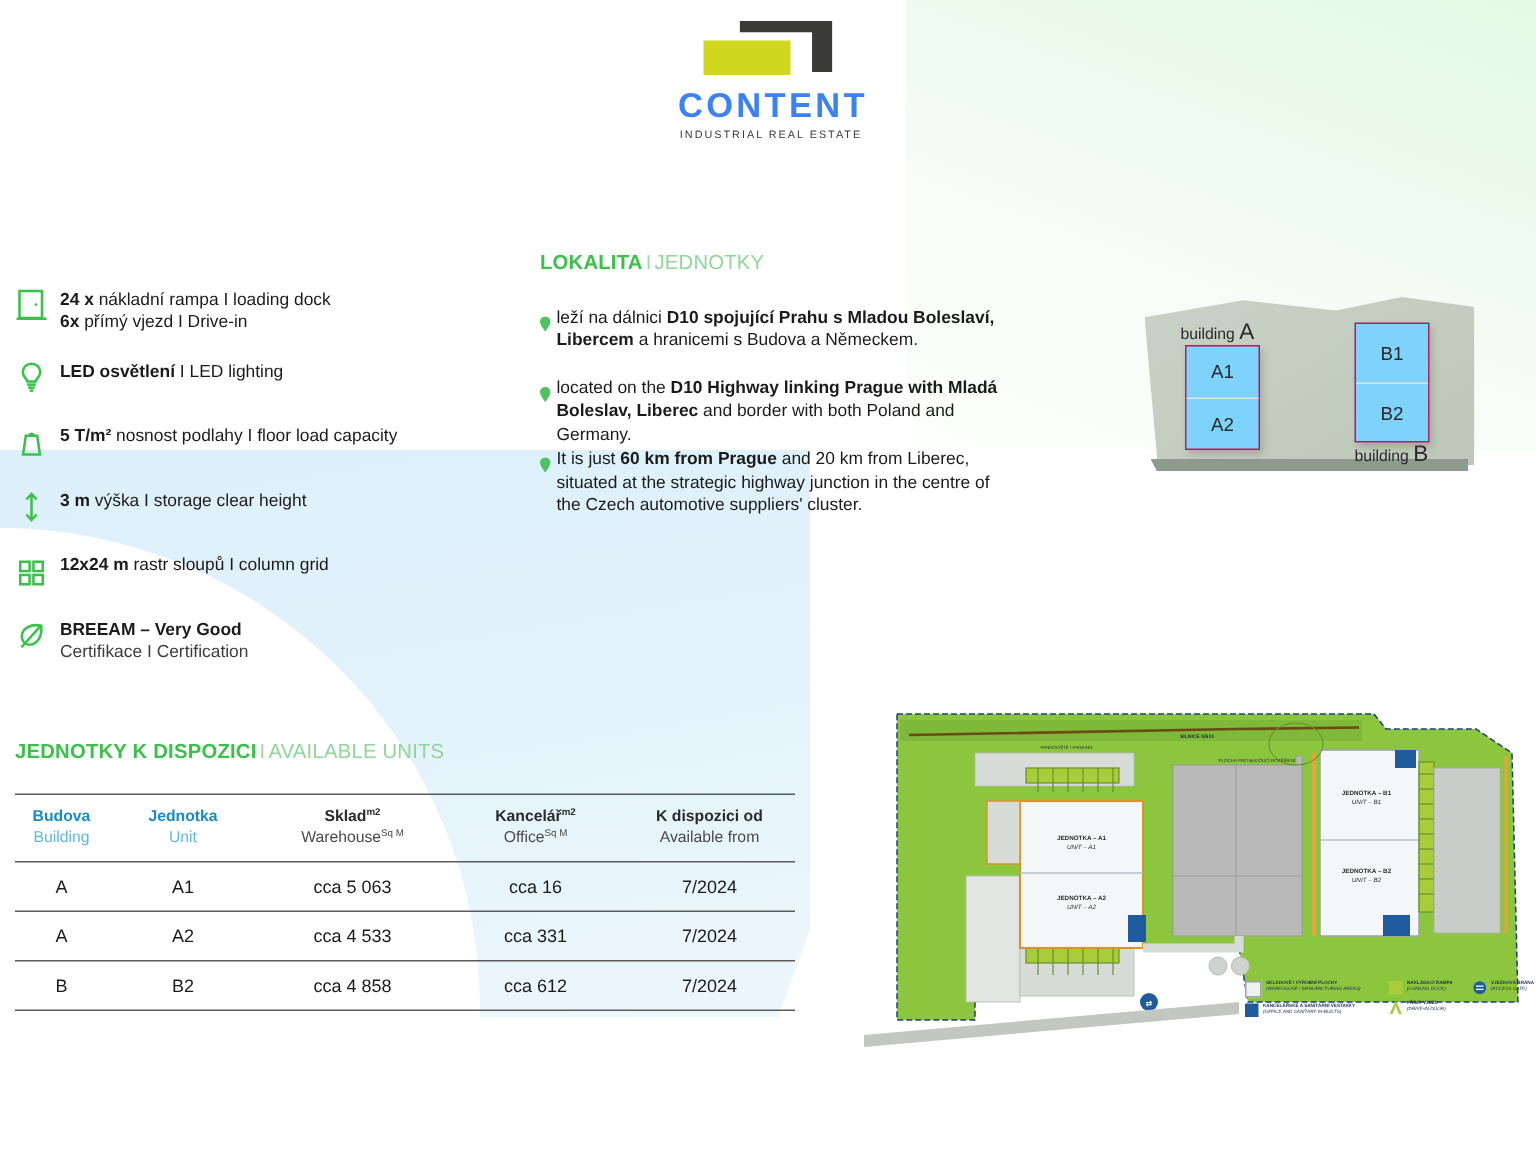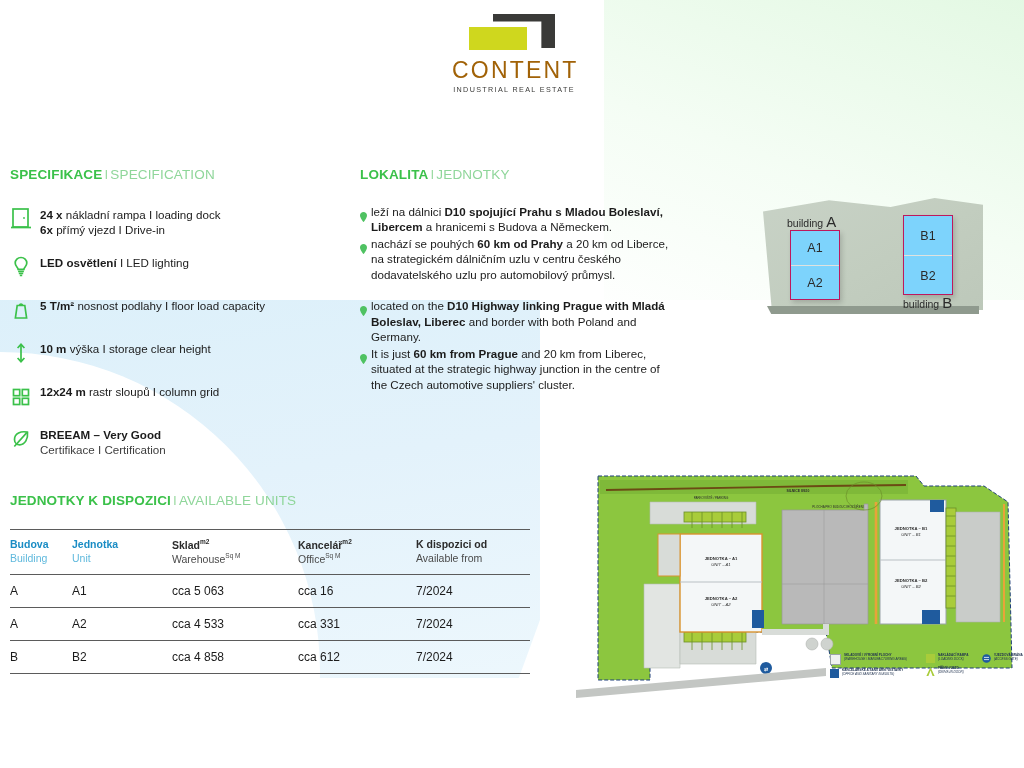--- a/index.html
+++ b/index.html
@@ -64,21 +64,21 @@
     background: #3a3a38;
     clip-path: polygon(0 0, 100% 0, 100% 100%, 78% 100%, 78% 22%, 0 22%);
   }
   #logo-yellow-shape {
     position: absolute; left: 0; top: 13px;
     width: 58px; height: 23px;
     background: #cfd71e;
   }
   #logo-wordmark {
     font-size: 23px; letter-spacing: 2.2px;
-    color: #a16207; font-weight: 400; line-height: 1.05;
+    color: #3b82f6; font-weight: 700; line-height: 1.05;
   }
   #logo-tagline {
     font-size: 7.2px; letter-spacing: 1.35px;
     color: #3a3a38; margin-top: 3px;
   }
 
   
   .section-heading {
     font-size: 13.5px; letter-spacing: 0.15px;
     margin: 0; white-space: nowrap;
@@ -140,21 +140,21 @@
   #bd-block-a { left: 35px; top: 40px; width: 48px; height: 68px; }
   #bd-block-b { left: 148px; top: 25px; width: 48px; height: 78px; }
   .bd-label { position: absolute; font-size: 10.5px; color: #2a2a2a; white-space: nowrap; }
   .bd-label .big { font-size: 15px; }
   #bd-label-a { left: 32px; top: 23px; }
   #bd-label-b { left: 148px; top: 104px; }
 
   
   #available-units { position: absolute; left: 10px; top: 493px; width: 520px; z-index: 4; }
   #units-table { width: 520px; border-collapse: collapse; margin-top: 21px; }
-  #units-table th, #units-table td { text-align: left; padding: 0; }
+  #units-table th, #units-table td { text-align: center; padding: 0; }
   #units-table thead th {
     border-top: 1.5px solid #5b5b5b;
     border-bottom: 1.5px solid #5b5b5b;
     padding: 8px 0 7px 0;
     vertical-align: top;
   }
   .th-cz { font-size: 10.5px; font-weight: bold; color: #1a8cc4; line-height: 1.32; }
   .th-en { font-size: 10.5px; font-weight: normal; color: #5fb9dd; line-height: 1.32; }
   .th-dark-cz { color: #2b2b2b; }
   .th-dark-en { color: #4a4a4a; }
@@ -206,23 +206,20 @@
 <div id="logo-block">
   <div id="logo-mark">
     <div id="logo-dark-shape"></div>
     <div id="logo-yellow-shape"></div>
   </div>
   <div id="logo-wordmark">CONTENT</div>
   <div id="logo-tagline">INDUSTRIAL REAL ESTATE</div>
 </div>
 
 <section id="specification">
-  <h2 class="section-heading">
-    <span class="sh-cz">SPECIFIKACE</span><span class="sh-sep">I</span><span class="sh-en">SPECIFICATION</span>
-  </h2>
 
   <div id="spec-list">
 
     <div class="spec-row">
       <div class="spec-icon">
         <svg width="22" height="24" viewBox="0 0 22 24" fill="none" stroke="#3bc14a" stroke-width="1.7">
           <rect x="3" y="2" width="15" height="18"></rect>
           <line x1="1" y1="20.5" x2="21" y2="20.5"></line>
           <circle cx="14" cy="11" r="0.9" fill="#3bc14a" stroke="none"></circle>
         </svg>
@@ -261,21 +258,21 @@
 
     <div class="spec-row tight">
       <div class="spec-icon">
         <svg width="22" height="24" viewBox="0 0 22 24" fill="none" stroke="#3bc14a" stroke-width="1.7">
           <line x1="11" y1="3.5" x2="11" y2="20.5"></line>
           <polyline points="7.6,7 11,3.3 14.4,7"></polyline>
           <polyline points="7.6,17 11,20.7 14.4,17"></polyline>
         </svg>
       </div>
       <div class="spec-text">
-        <div><b>10 m</b><span> výška I storage clear height</span></div>
+        <div><b>3 m</b><span> výška I storage clear height</span></div>
       </div>
     </div>
 
     <div class="spec-row tight">
       <div class="spec-icon">
         <svg width="22" height="24" viewBox="0 0 22 24" fill="none" stroke="#3bc14a" stroke-width="1.7">
           <rect x="3.5" y="5.5" width="6.2" height="6.2"></rect>
           <rect x="12.3" y="5.5" width="6.2" height="6.2"></rect>
           <rect x="3.5" y="14.3" width="6.2" height="6.2"></rect>
           <rect x="12.3" y="14.3" width="6.2" height="6.2"></rect>
@@ -308,28 +305,20 @@
   </h2>
   <div id="loc-body">
     <div class="loc-group">
       <div class="loc-item">
         <span class="loc-pin">
           <svg width="7" height="10" viewBox="0 0 7 10">
               <path d="M3.5 0C1.6 0 0 1.5 0 3.4 0 5.9 3.5 10 3.5 10S7 5.9 7 3.4C7 1.5 5.4 0 3.5 0z" fill="#4fc262"></path>
             </svg>
         </span>
         <span class="loc-text"><span>leží na dálnici </span><b>D10 spojující Prahu s Mladou Boleslaví, Libercem</b><span> a hranicemi s Budova a Německem.</span></span>
-      </div>
-      <div class="loc-item">
-        <span class="loc-pin">
-          <svg width="7" height="10" viewBox="0 0 7 10">
-              <path d="M3.5 0C1.6 0 0 1.5 0 3.4 0 5.9 3.5 10 3.5 10S7 5.9 7 3.4C7 1.5 5.4 0 3.5 0z" fill="#4fc262"></path>
-            </svg>
-        </span>
-        <span class="loc-text"><span>nachází se pouhých </span><b>60 km od Prahy</b><span> a 20 km od Liberce, na strategickém dálničním uzlu v centru českého dodavatelského uzlu pro automobilový průmysl.</span></span>
       </div>
     </div>
     <div class="loc-group">
       <div class="loc-item">
         <span class="loc-pin">
           <svg width="7" height="10" viewBox="0 0 7 10">
               <path d="M3.5 0C1.6 0 0 1.5 0 3.4 0 5.9 3.5 10 3.5 10S7 5.9 7 3.4C7 1.5 5.4 0 3.5 0z" fill="#4fc262"></path>
             </svg>
         </span>
         <span class="loc-text"><span>located on the </span><b>D10 Highway linking Prague with Mladá Boleslav, Liberec</b><span> and border with both Poland and Germany.</span></span>

